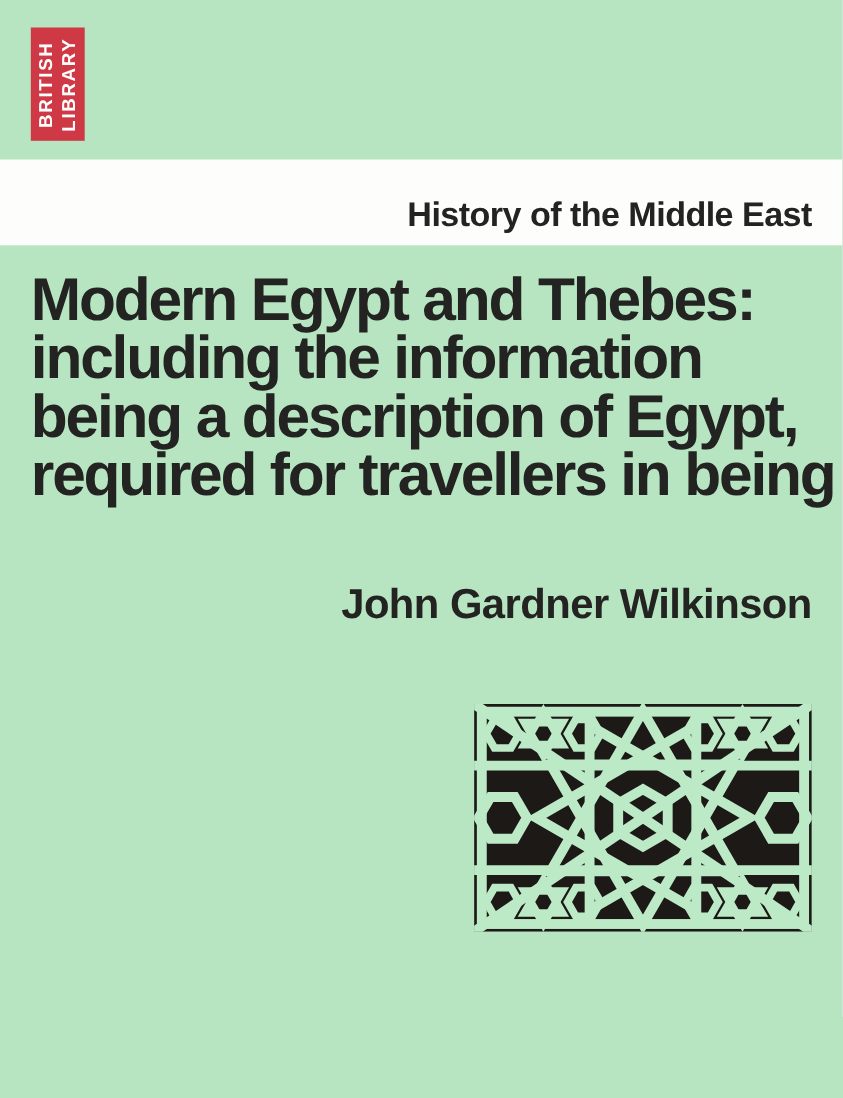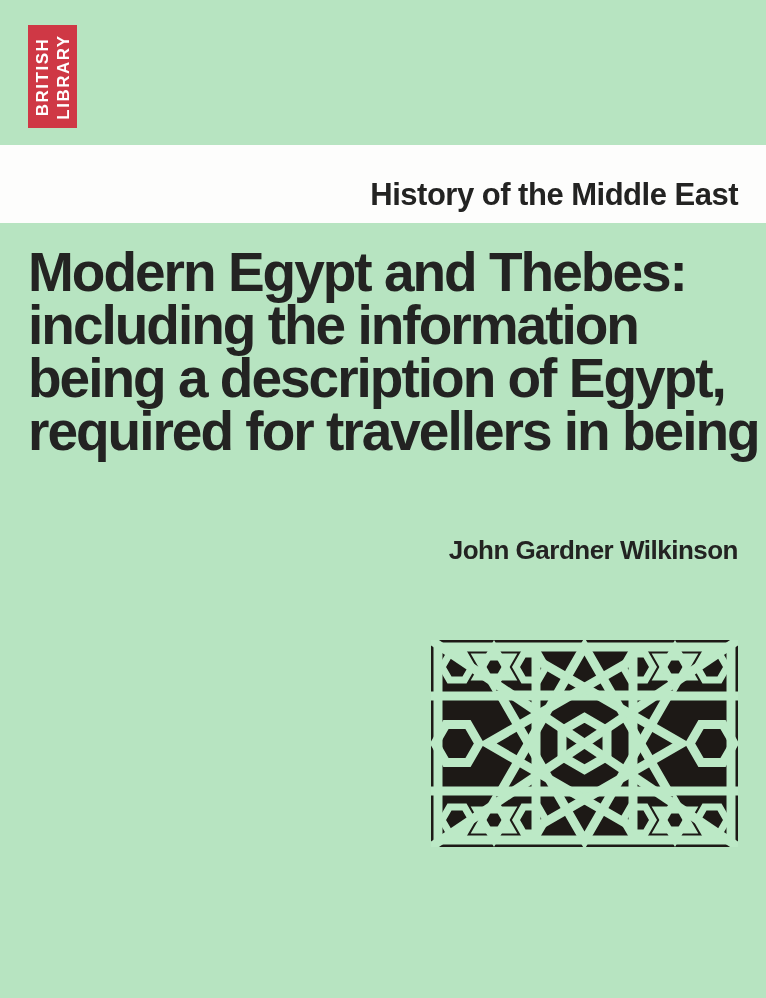--- a/index.html
+++ b/index.html
@@ -60,21 +60,21 @@
     color:var(--text-dark);
   }
   .title-line{
     font-size:55px;font-weight:700;
     letter-spacing:-2px;line-height:53px;
     white-space:nowrap;
   }
   
   .book-author{
     position:absolute;right:28px;top:533px;
-    font-size:26px;font-weight:700;
+    font-size:38px;font-weight:700;
     letter-spacing:-0.5px;line-height:34px;
     color:var(--text-dark);
     text-align:right;white-space:nowrap;
   }
   
   .cover-art{
     position:absolute;left:431px;top:640px;
     width:307px;height:207px;
   }
   .cover-art svg{display:block;width:100%;height:100%;}

